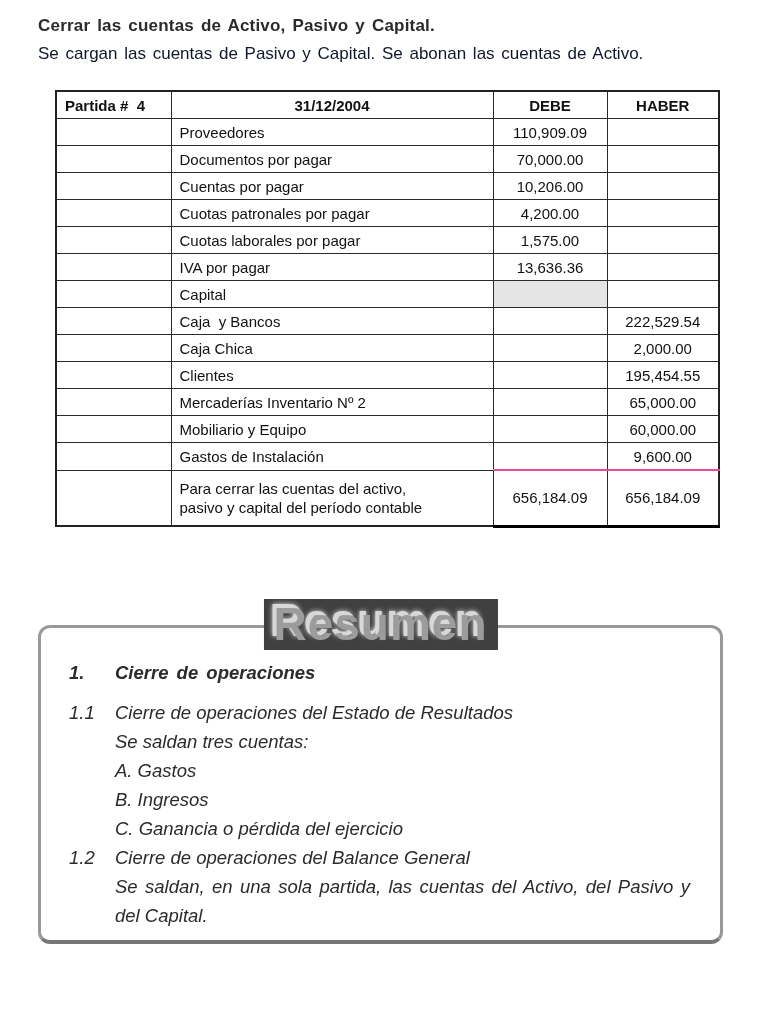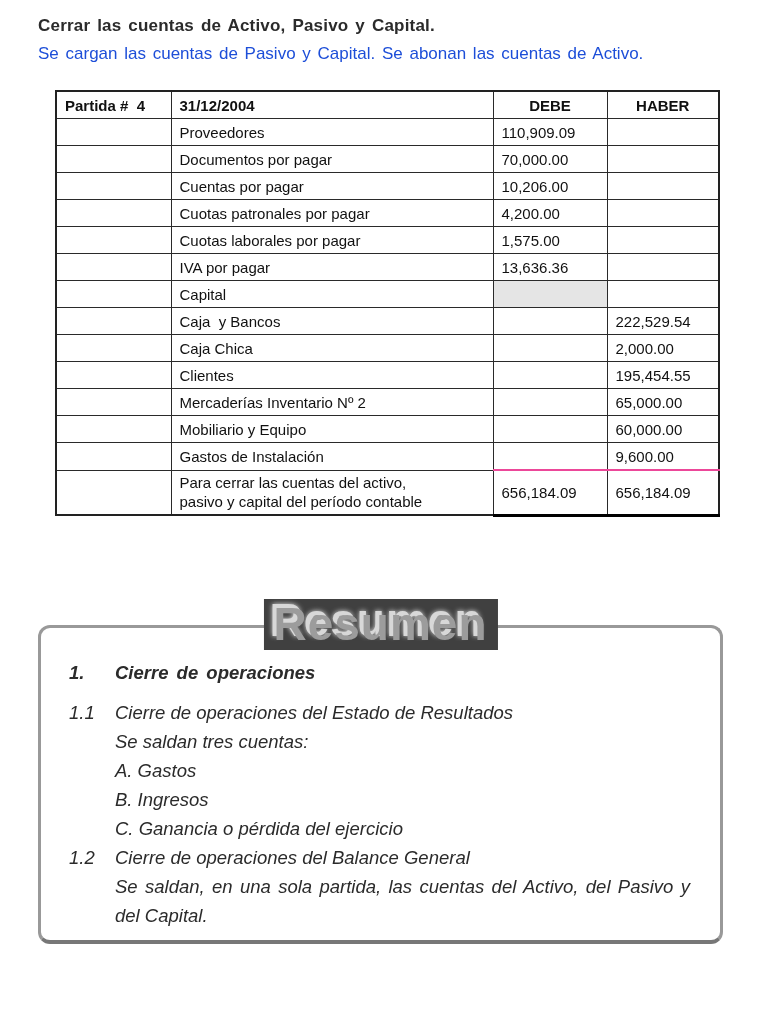--- a/index.html
+++ b/index.html
@@ -9,45 +9,45 @@
     color:var(--text,#1a1a1a);
     -webkit-font-smoothing:antialiased;
   }
   .page-title{
     position:absolute;left:38px;top:16px;
     font-size:17px;font-weight:bold;color:#2b2b2b;
     letter-spacing:.2px;word-spacing:2px;
   }
   .page-subtitle{
     position:absolute;left:38px;top:44px;
-    font-size:17px;color:#1d4ed8;word-spacing:2px;text-align:center;
+    font-size:17px;color:#0f172a;word-spacing:2px;text-align:center;
   }
   table.journal{
     position:absolute;left:55px;top:90px;
     border-collapse:collapse;table-layout:fixed;width:663px;
     border:2px solid #222;
     font-size:15px;color:#111;
   }
   table.journal th, table.journal td{
     border:1px solid #2a2a2a;
     padding:0 8px;
     height:26px;
     vertical-align:middle;
     overflow:hidden;
   }
   table.journal thead tr{height:25px;}
   table.journal th{font-weight:bold;}
   th.c1{text-align:left;white-space:pre;}
-  th.c2{text-align:left;}
+  th.c2{text-align:center;}
   th.c3, th.c4{text-align:center;}
   td.c2{text-align:left;white-space:pre-wrap;}
-  td.amount{text-align:left;padding-right:7px;}
+  td.amount{text-align:center;padding-right:7px;}
   td.c3{border-left:2px solid #222;}
   td.shaded{background:var(--shaded,#e5e5e5);}
-  tr.total{height:45px;}
+  tr.total{height:56px;}
   tr.total td.c2{line-height:19px;}
   tr.total td.c2 .wrap{display:inline-block;max-width:262px;}
   tr.total td.c3, tr.total td.c4{
     border-top:2px solid #ec4899;
     border-bottom:3px solid #000;
   }
   .resumen-box{
     position:absolute;left:38px;top:625px;width:685px;
     box-sizing:border-box;
     border:3px solid var(--box-border,#999);

